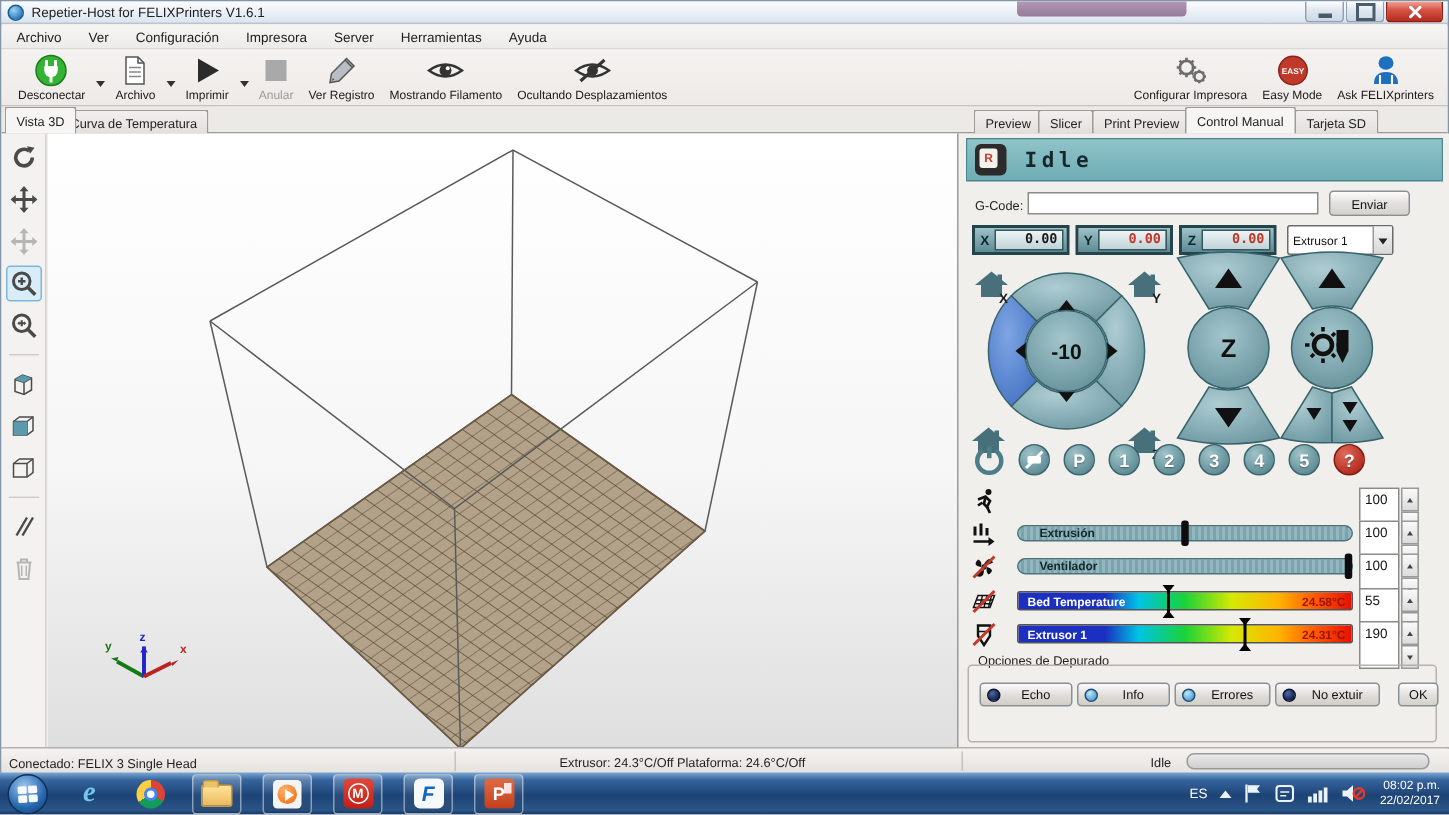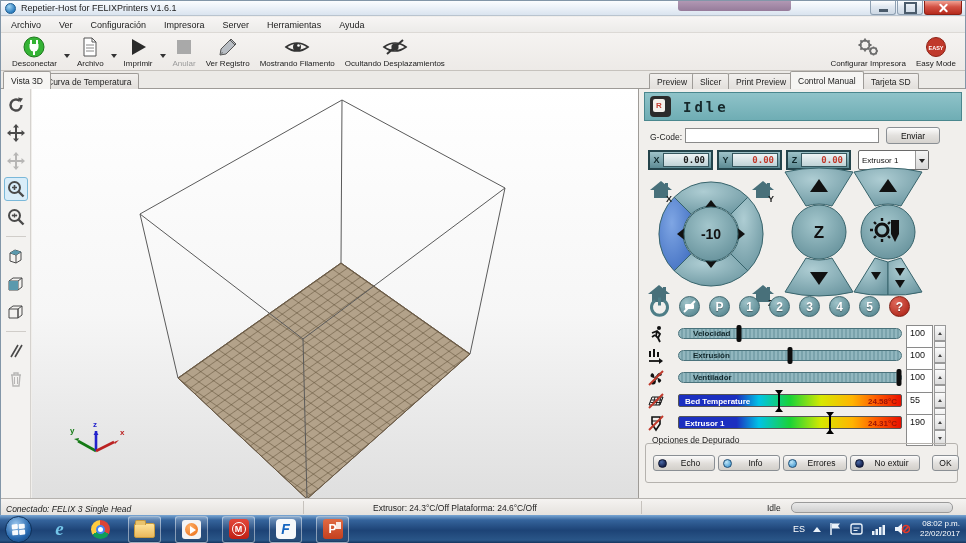--- a/index.html
+++ b/index.html
@@ -108,34 +108,34 @@
   .t-handle { position:absolute; top:-4px; width:2px; height:20px; background:#000; transform:translateX(-50%); }
   .t-handle::before { content:""; position:absolute; left:-3px; top:-1px; border:4px solid transparent; border-top:5px solid #000; }
   .t-handle::after { content:""; position:absolute; left:-3px; bottom:-1px; border:4px solid transparent; border-bottom:5px solid #000; }
   .spin { position:absolute; left:267px; top:0px; width:40px; height:32px; display:flex; }
   .spin .sp-val { width:27px; height:100%; background:#fff; border:1px solid #8a8a8a; font-size:9px; text-align:left; padding:2px 0 0 3px; color:#111; }
   .spin .sp-btns { width:12px; display:flex; flex-direction:column; margin-left:1px; }
   .sp-up,.sp-dn { flex:1; background:linear-gradient(#fafafa,#dcdcdc); border:1px solid #999; display:flex; align-items:center; justify-content:center; }
   .sp-up::after { content:""; border:2.5px solid transparent; border-bottom:3.5px solid #444; margin-bottom:2px; }
   .sp-dn::after { content:""; border:2.5px solid transparent; border-top:3.5px solid #444; margin-top:2px; }
 
-  .dbg-box { position:absolute; left:6px; top:354px; width:313px; height:40px; border:1px solid #b5b2ae; border-radius:3px; }
+  .dbg-box { position:absolute; left:6px; top:354px; width:313px; height:52px; border:1px solid #b5b2ae; border-radius:3px; }
   .dbg-title { position:absolute; left:10px; top:346px; background:#f1efec; padding:0 3px; font-size:8.5px; color:#222; }
   .dbg-btn { position:absolute; top:11px; height:16px; display:flex; align-items:center; padding-left:4px;
     background:linear-gradient(#fbfbfb,#e0ddd9 55%,#d2cfca); border:1px solid #8a8f94; border-radius:3px; font-size:8.5px; color:#111; }
   .led { width:9px; height:9px; border-radius:50%; margin-right:6px; border:1px solid #1d4e77; background:radial-gradient(circle at 35% 30%, #bfe6f8, #5aa7d8 70%); }
   .led.on { background:radial-gradient(circle at 35% 30%, #4a6aa8, #17224e 70%); border-color:#0d1530; }
   .dbg-label { flex:1; text-align:center; padding-right:6px; }
   .btn-ok { position:absolute; left:286px; top:11px; width:27px; height:16px; }
 
   
   .statusbar { position:absolute; left:0; top:497px; width:966px; height:18px; background:linear-gradient(#f5f3f1,#e4e1dd);
     border-top:1px solid #b5b2ae; font-size:8.5px; color:#222; }
   .sb-sep { position:absolute; top:2px; width:1px; height:13px; background:#c6c2bd; }
-  .sb-left { position:absolute; left:5px; top:5px;font-style:italic; }
+  .sb-left { position:absolute; left:5px; top:5px; }
   .sb-center { position:absolute; left:372px; top:4px; }
   .sb-idle { position:absolute; left:766px; top:4px; }
   .sb-progress { position:absolute; left:790px; top:3px; width:162px; height:11px; border:1px solid #9a9a9a; border-radius:5px;
     background:linear-gradient(#e9e9e9,#cfcfcf); }
 
   
   .taskbar { position:absolute; left:0; top:515px; width:966px; height:28px;
     background:linear-gradient(#7aa7d4, #35649c 18%, #1d4376 55%, #2a5688 90%, #16355e); display:flex; align-items:center; }
   .tb-start { width:27px; height:27px; margin-left:5px; border-radius:50%;
     background:radial-gradient(circle at 40% 30%, #9cc8ef, #2667ad 60%, #123c6e); border:1px solid #0e2f57; position:relative; }
@@ -304,20 +304,30 @@
         </div>
         <div class="tb-btn">
           <span class="tb-icon">
             <svg width="24" height="22" viewBox="0 0 24 22">
                 <circle cx="12" cy="11" r="9.5" fill="#c0392b" stroke="#8e2216"></circle>
                 <text x="12" y="13.5" text-anchor="middle" font-size="5.5" font-weight="bold" fill="#fff">EASY</text>
               </svg>
           </span>
           <span class="tb-label">Easy Mode</span>
         </div>
+        <div class="tb-btn">
+          <span class="tb-icon">
+            <svg width="24" height="22" viewBox="0 0 24 22">
+                <ellipse cx="12" cy="6" rx="5" ry="4.5" fill="#1f6fbf"></ellipse>
+                <path d="M4,20 q0,-8 8,-8 q8,0 8,8 z" fill="#1f6fbf"></path>
+                <path d="M8,14 v6 M16,14 v6" stroke="#fff" stroke-width="1.4"></path>
+              </svg>
+          </span>
+          <span class="tb-label">Ask FELIXprinters</span>
+        </div>
       </div>
     </div>
 
     <div class="tabs-row">
       <div class="tab active" style="left:2px">
           <span>Vista 3D</span>
         </div>
       <div class="tab" style="left:38px">
           <span>Curva de Temperatura</span>
         </div>
@@ -552,24 +562,20 @@
           <div class="rbtn red">?</div>
         </div>
 
         <div class="slider-row" style="top:236px">
           <span class="s-icon">
             <svg width="18" height="18" viewBox="0 0 18 18">
                 <circle cx="12" cy="3" r="2" fill="#111"></circle>
                 <path d="M5,8 l5,-2 3,3 -2,4 2,4 M10,6 l-1,5 3,3 M5,12 l3,-2" fill="none" stroke="#111" stroke-width="1.8"></path>
               </svg>
           </span>
-          <div class="s-track">
-            <span class="s-name">Velocidad</span>
-            <span class="s-handle" style="left: 27%;"></span>
-          </div>
           <div class="spin">
             <span class="sp-val">100</span>
             <span class="sp-btns">
                 <span class="sp-up"></span>
                 <span class="sp-dn"></span>
               </span>
           </div>
         </div>
 
         <div class="slider-row" style="top:258px">

